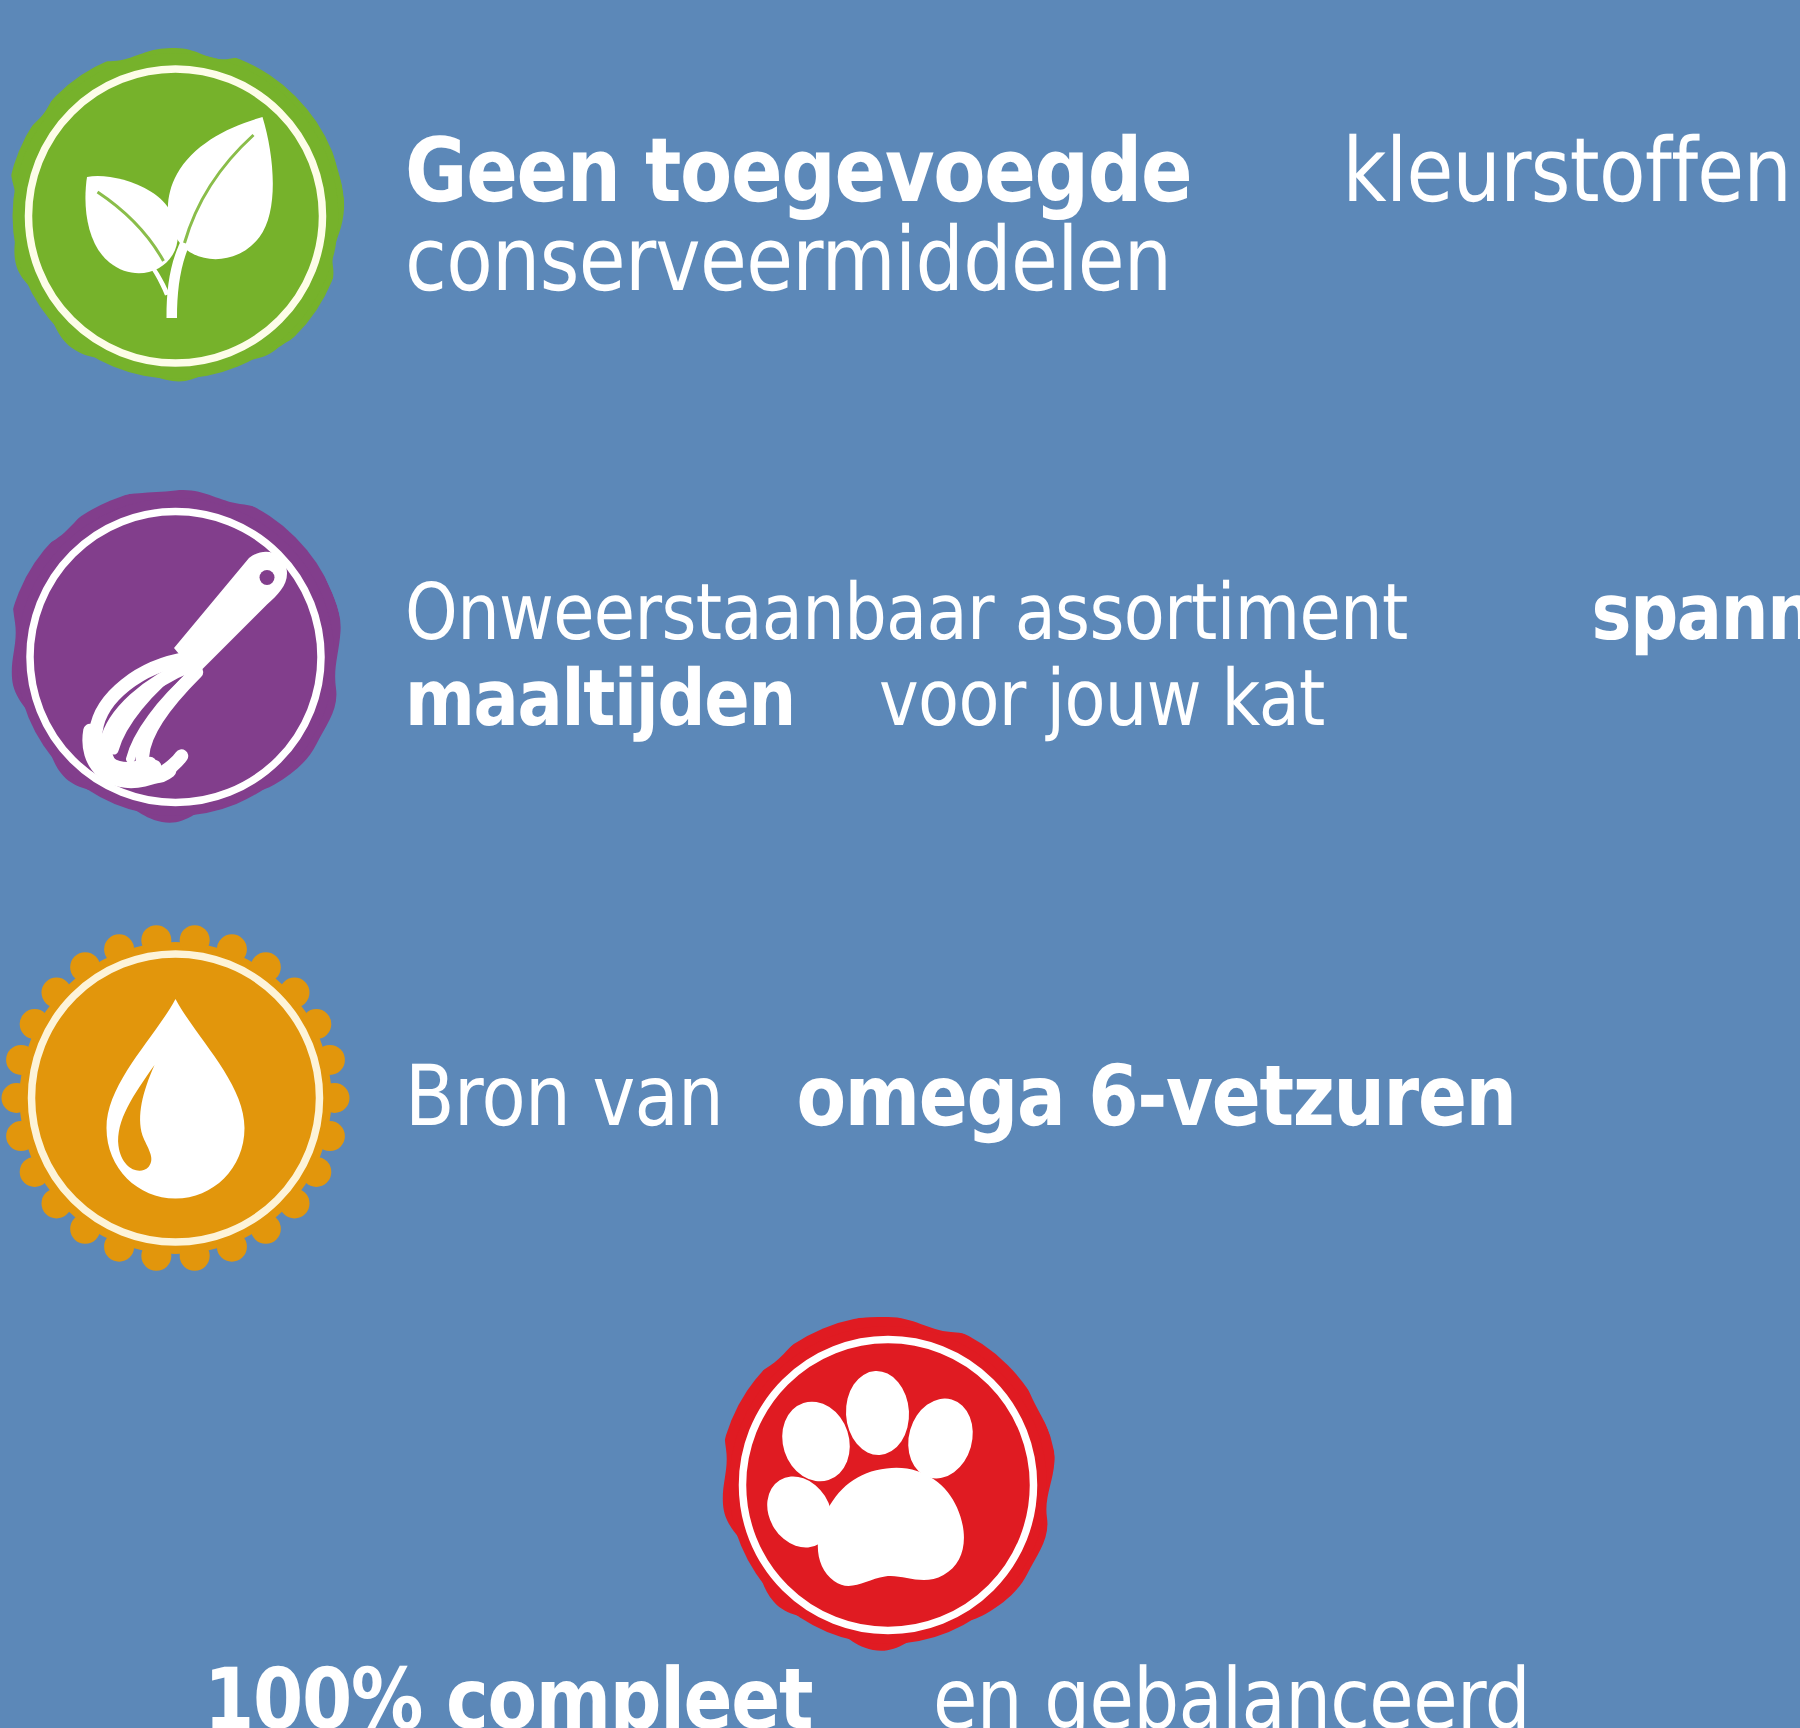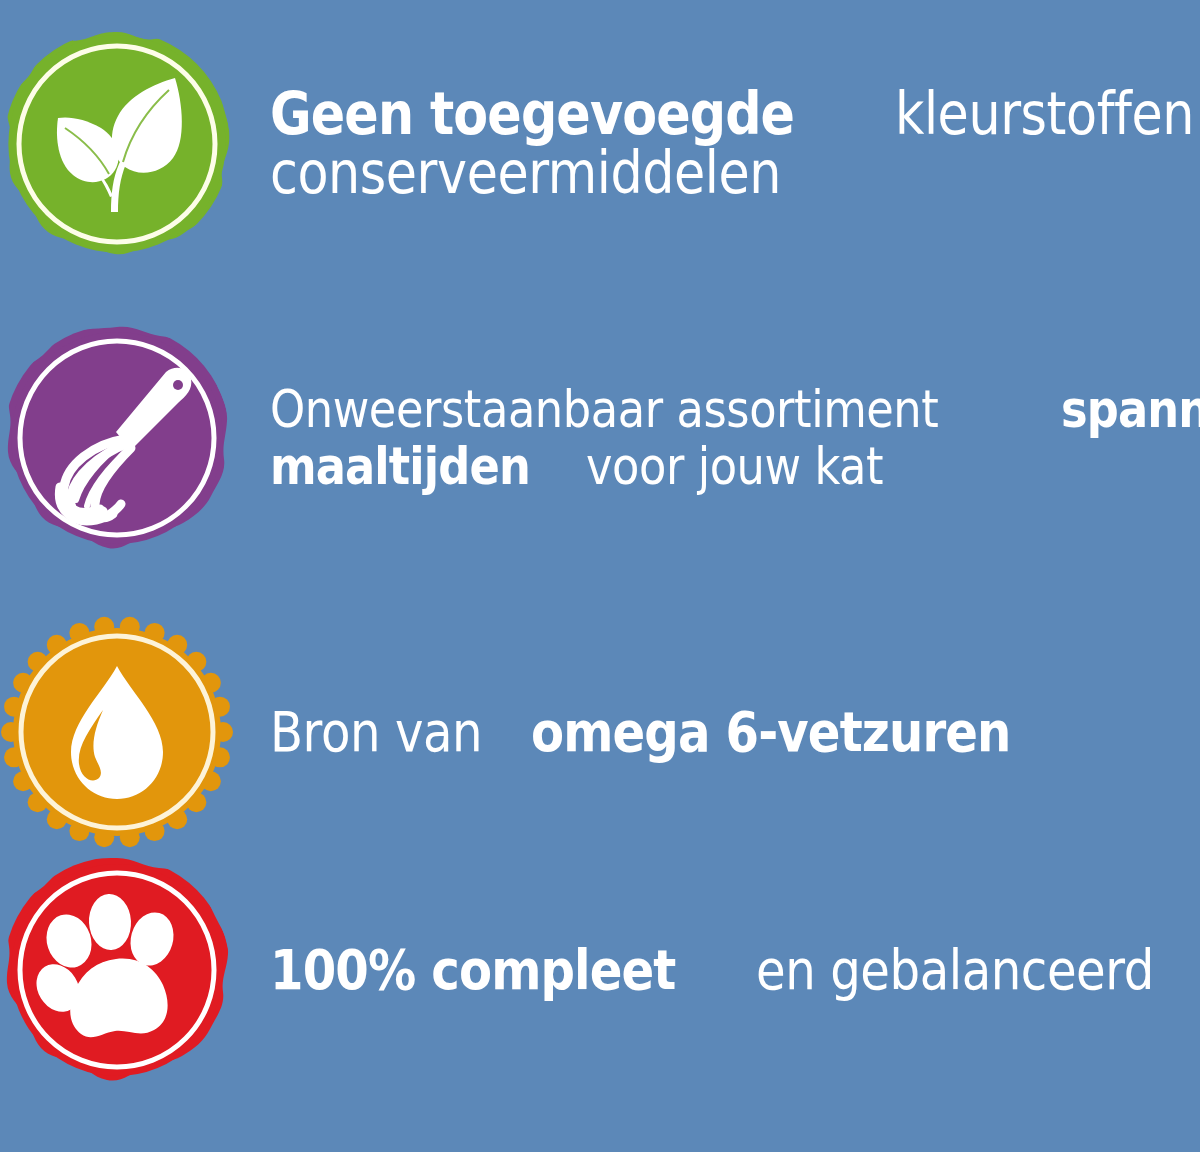--- a/index.html
+++ b/index.html
@@ -26,21 +26,21 @@
   .row {
     position: absolute;
     left: 0;
     width: 1200px;
     display: flex;
     align-items: center;
   }
   .row-1 { top: 0;    height: 288px; }
   .row-2 { top: 288px; height: 300px; }
   .row-3 { top: 588px; height: 288px; }
-  .row-4 { top: 832px; height: 276px; }
+  .row-4 { top: 876px; height: 276px; flex-direction: column; }
 
   
   .badge-slot {
     position: relative;
     width: 250px;
     min-width: 250px;
     height: 100%;
     display: flex;
     align-items: center;
     justify-content: flex-start;

